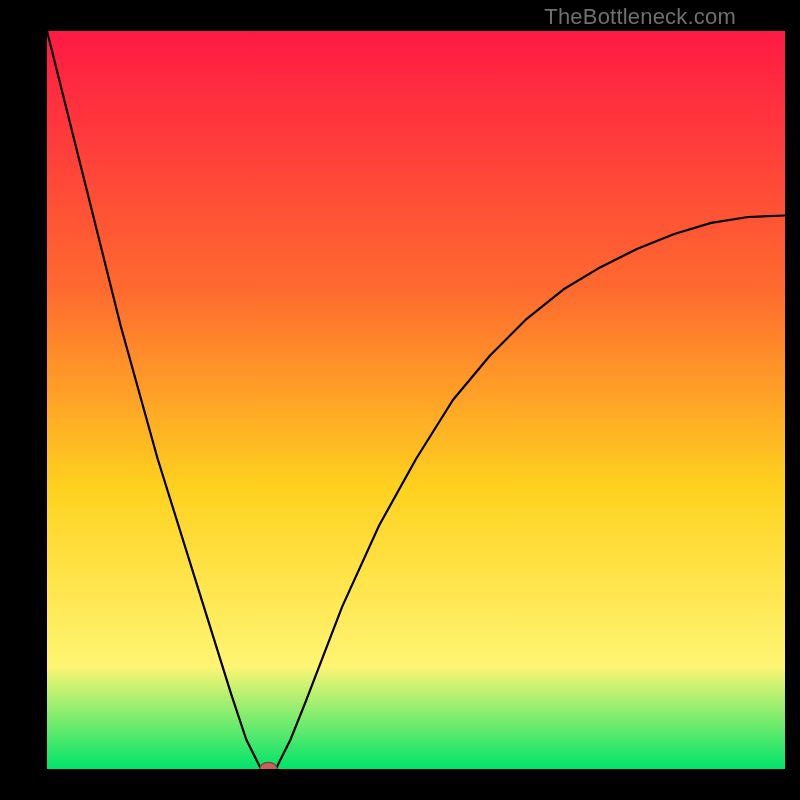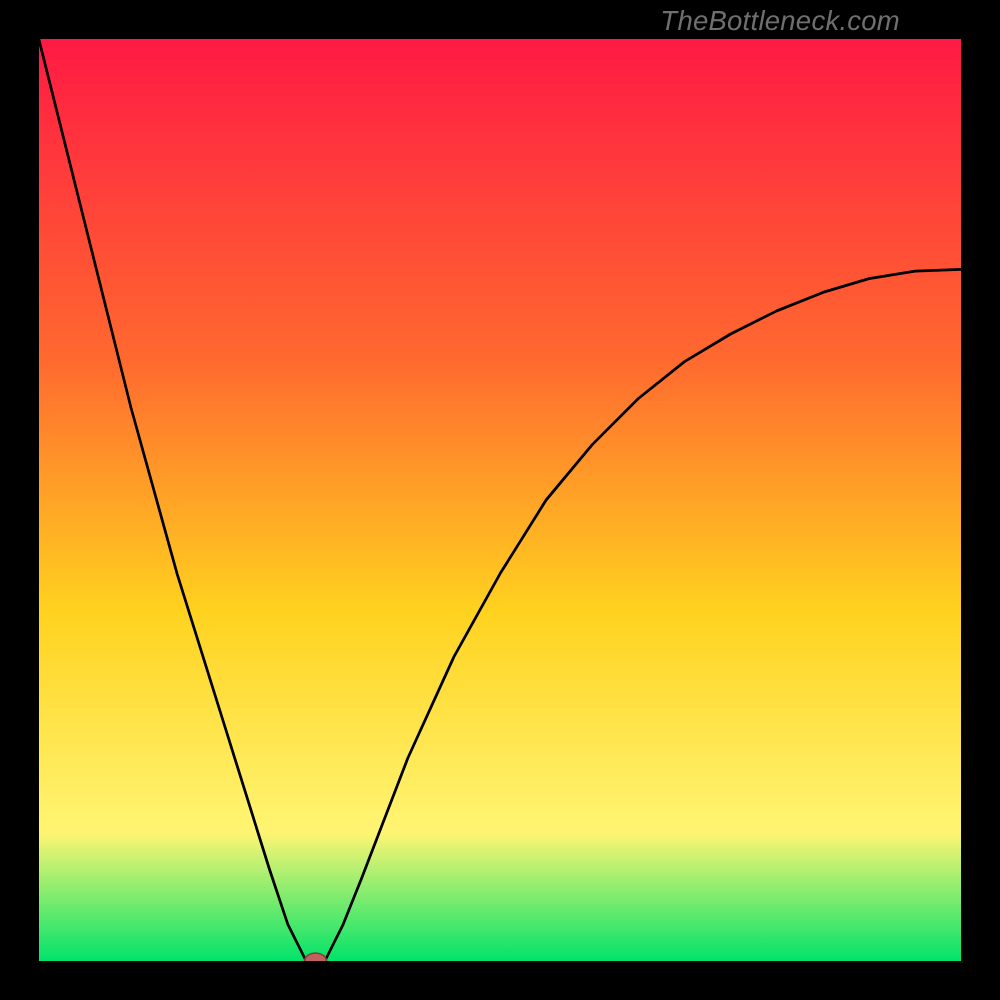--- a/index.html
+++ b/index.html
@@ -6,26 +6,25 @@
     margin: 0;
     padding: 0;
     width: 800px;
     height: 800px;
     background: #000;
     overflow: hidden;
     font-family: Arial, Helvetica, sans-serif;
   }
   .frame {
     position: absolute;
-    left: 0;
+    left: 16px;
     top: 0;
     width: 732px;
     height: 800px;
     background: #000;
-    font-style: italic;
   }
   .watermark {
     position: absolute;
     top: 4px;
     right: 12px;
     color: #6f6f6f;
     font-size: 22px;
     letter-spacing: 0.2px;
     font-weight: 400;
     user-select: none;

